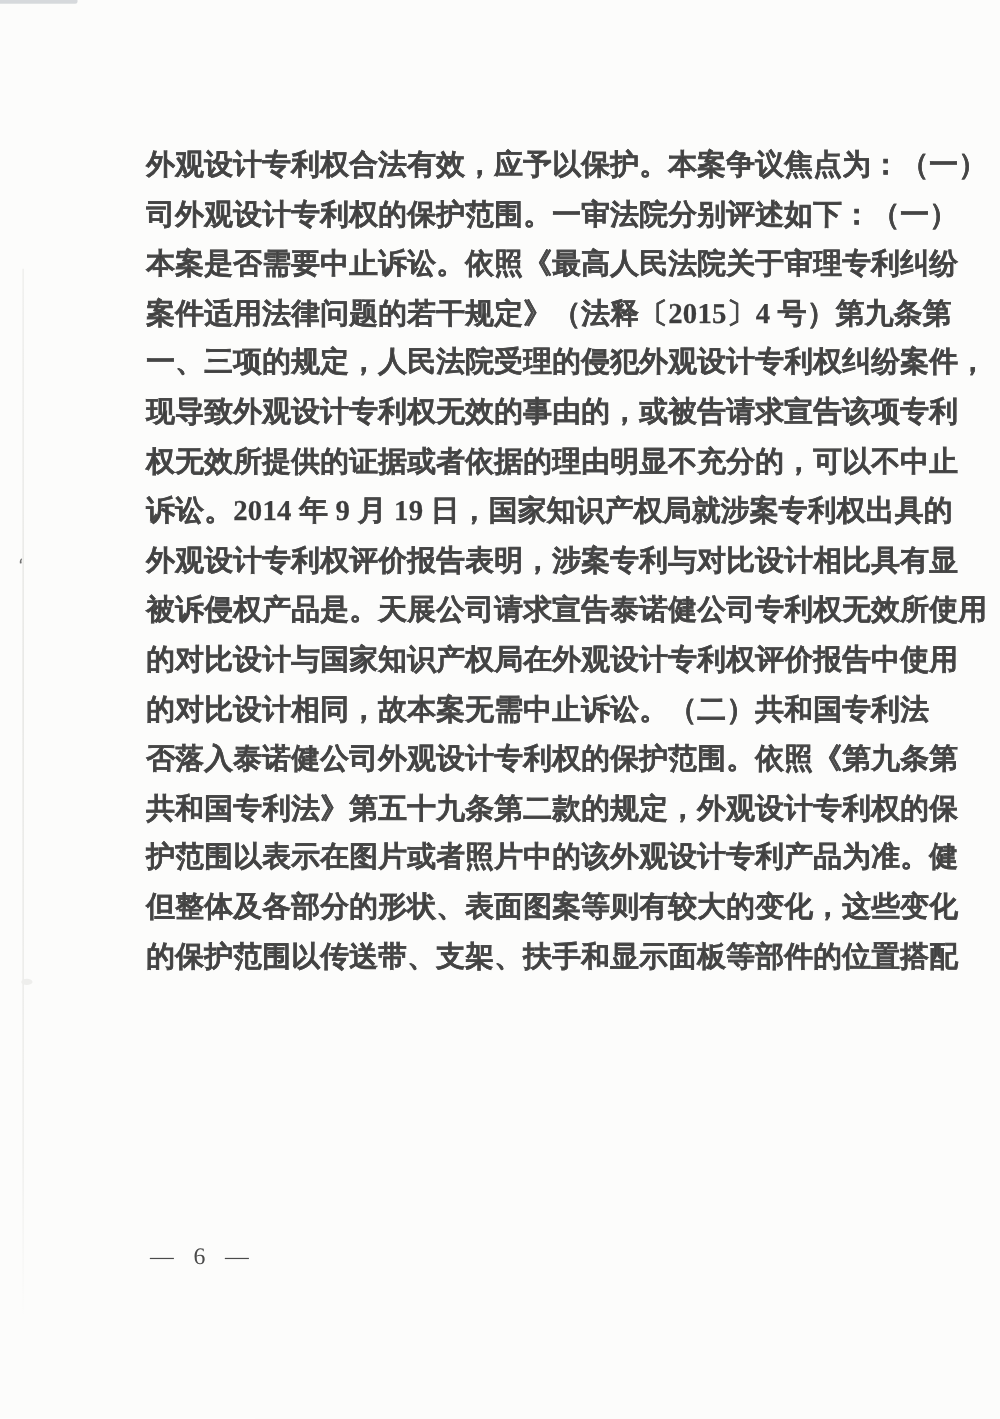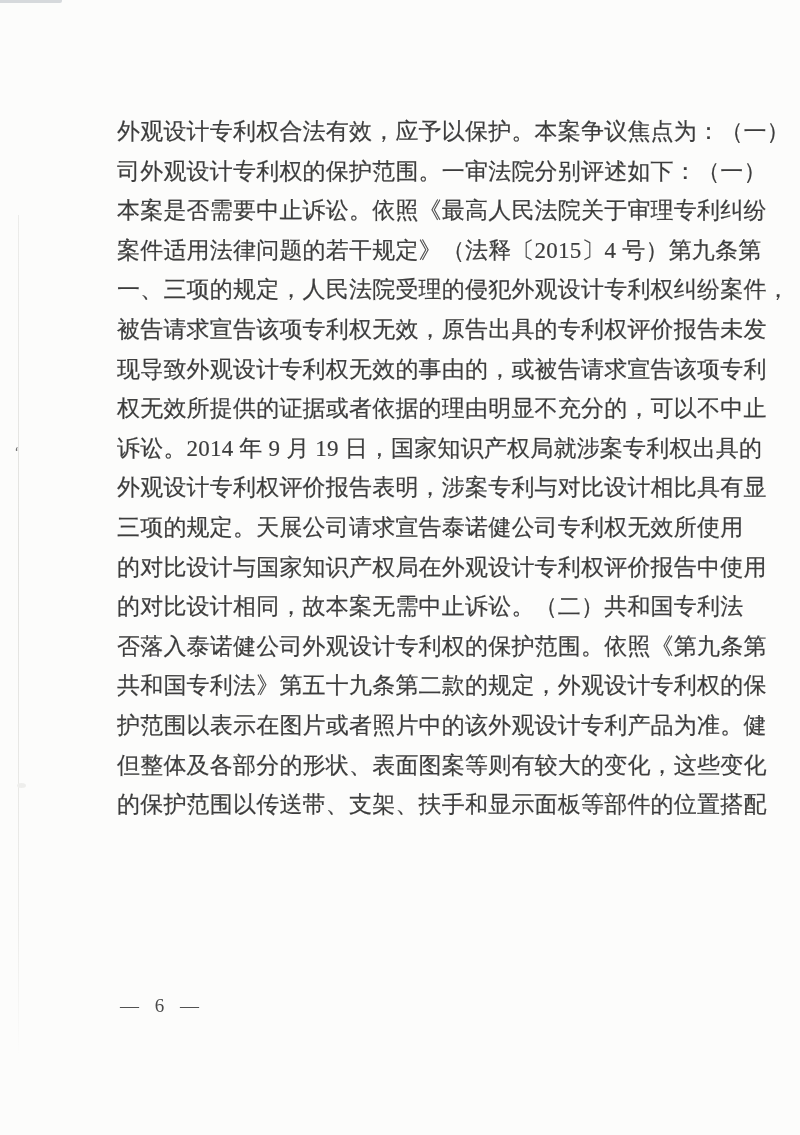--- a/index.html
+++ b/index.html
@@ -24,21 +24,21 @@
   .line {
     height: 39.6px;
     line-height: 39.6px;
     font-size: 23px;
     color: #3c3c3c;
     white-space: nowrap;
     text-align: justify;
     text-align-last: justify;
     text-justify: inter-ideograph;
     letter-spacing: 0.2px;
-    font-weight: 400;
+    font-weight: 700;
     -webkit-text-stroke: 0.2px #4a4a4a;
   }
   .page-number {
     position: absolute;
     left: 120px;
     top: 995px;
     font-size: 19px;
     color: #4a4a4a;
     word-spacing: 9px;
     letter-spacing: 1px;
@@ -83,26 +83,25 @@
   <div class="artifact left-mark">‘</div>
 
   <div class="artifact left-smudge"></div>
 
   <div class="text-block">
       <div class="line">外观设计专利权合法有效，应予以保护。本案争议焦点为：（一）</div>
       <div class="line">司外观设计专利权的保护范围。一审法院分别评述如下：（一）</div>
       <div class="line">本案是否需要中止诉讼。依照《最高人民法院关于审理专利纠纷</div>
       <div class="line">案件适用法律问题的若干规定》（法释〔2015〕4 号）第九条第</div>
       <div class="line">一、三项的规定，人民法院受理的侵犯外观设计专利权纠纷案件，</div>
-      <div class="line">被告请求宣告该项专利权无效，原告出具的专利权评价报告未发</div>
       <div class="line">现导致外观设计专利权无效的事由的，或被告请求宣告该项专利</div>
       <div class="line">权无效所提供的证据或者依据的理由明显不充分的，可以不中止</div>
       <div class="line">诉讼。2014 年 9 月 19 日，国家知识产权局就涉案专利权出具的</div>
       <div class="line">外观设计专利权评价报告表明，涉案专利与对比设计相比具有显</div>
-      <div class="line">三项的规定。天展公司请求宣告泰诺健公司专利权无效所使用</div>
+      <div class="line">被诉侵权产品是。天展公司请求宣告泰诺健公司专利权无效所使用</div>
       <div class="line">的对比设计与国家知识产权局在外观设计专利权评价报告中使用</div>
       <div class="line">的对比设计相同，故本案无需中止诉讼。（二）共和国专利法</div>
       <div class="line">否落入泰诺健公司外观设计专利权的保护范围。依照《第九条第</div>
       <div class="line">共和国专利法》第五十九条第二款的规定，外观设计专利权的保</div>
       <div class="line">护范围以表示在图片或者照片中的该外观设计专利产品为准。健</div>
       <div class="line">但整体及各部分的形状、表面图案等则有较大的变化，这些变化</div>
       <div class="line">的保护范围以传送带、支架、扶手和显示面板等部件的位置搭配</div>
     </div>
 
   <div class="page-number">— 6 —</div>

